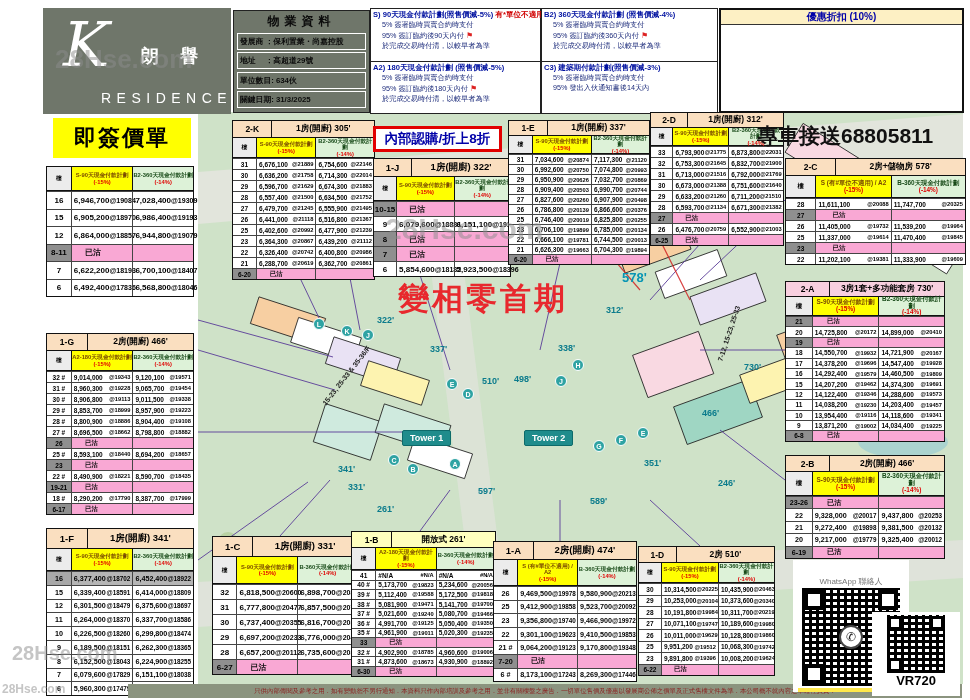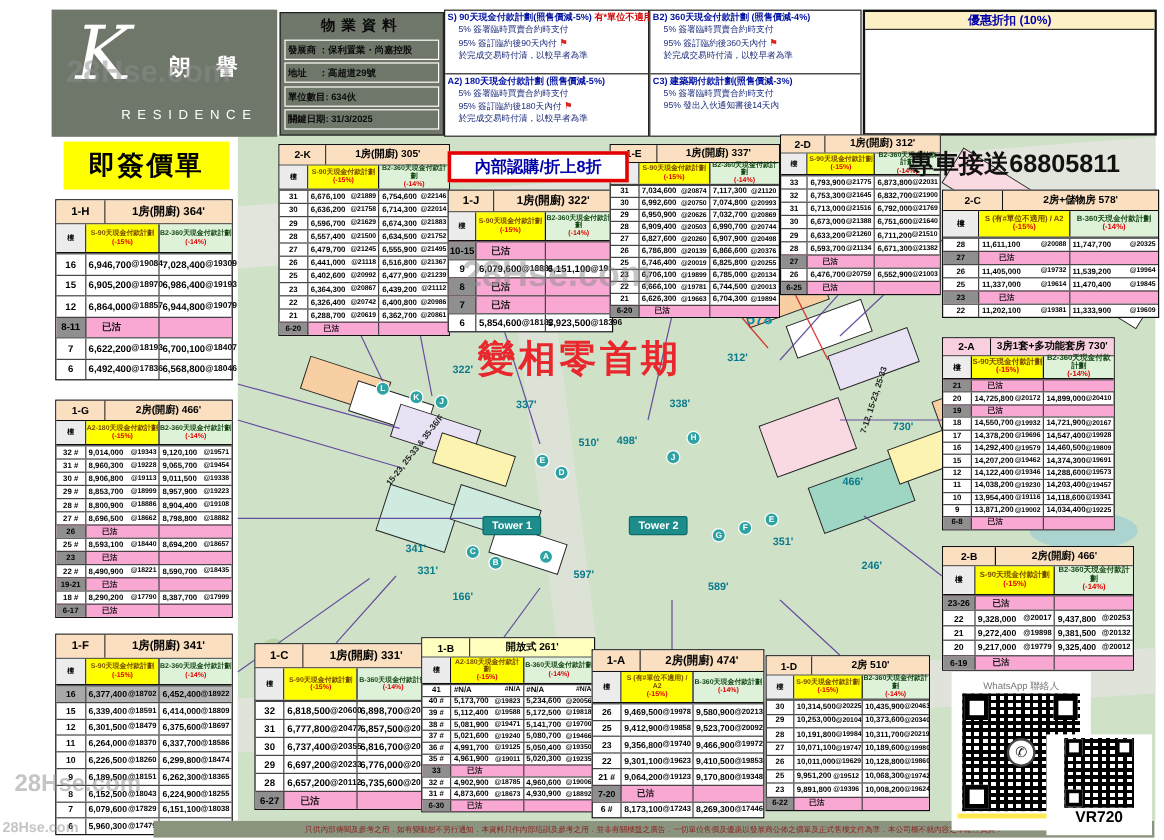--- a/index.html
+++ b/index.html
@@ -4,42 +4,42 @@
 <style>
   html,body{margin:0;padding:0;}
   body{width:970px;height:700px;position:relative;overflow:hidden;background:#fff;font-family:"Liberation Sans",sans-serif;}
   *{box-sizing:border-box;}
   
   .map{position:absolute;left:198px;top:112px;width:765px;height:572px;z-index:0;}
   
   .logo-panel{position:absolute;left:43px;top:8px;width:188px;height:106px;background:#6f766a;color:#fff;z-index:1;}
   .kscript{position:absolute;left:20px;top:0px;font-family:"DejaVu Serif",serif;font-style:italic;font-size:62px;color:#fff;}
   .cnname{position:absolute;left:98px;top:36px;font-size:18px;letter-spacing:8px;font-weight:bold;}
-  .enname{position:absolute;left:58px;top:82px;font-size:11px;letter-spacing:5.5px;}
+  .enname{position:absolute;left:58px;top:82px;font-size:14px;letter-spacing:5.5px;}
   
   .prop-panel{position:absolute;left:233px;top:10px;width:137px;height:103px;background:#6f766a;border:1px solid #222;padding:2px 3px;z-index:1;}
   .prop-title{font-size:12px;font-weight:bold;text-align:center;letter-spacing:5px;color:#0b0b0b;}
   .prop-row{border:1px solid #fff;font-size:7.8px;font-weight:bold;color:#0b0b0b;padding:2px 2px;margin-top:2.5px;}
   
   .plan-box{position:absolute;background:#fff;border:1px solid #222;z-index:1;display:flex;flex-direction:column;}
   .plan{padding:1px 2px;flex:1;}
   .plan + .plan{border-top:1px solid #222;}
   .plan-title{font-size:7.6px;font-weight:bold;color:#0011a0;white-space:nowrap;}
   .plan-title .red{color:#d00000;}
   .plan-line{font-size:7.2px;color:#1b2a7a;padding-left:9px;line-height:1.4;white-space:nowrap;}
   .flag{color:#d22;font-size:8px;}
   
   .disc-box{position:absolute;left:719px;top:8px;width:245px;height:105px;background:#fff;border:2px solid #111;z-index:1;display:flex;flex-direction:column;}
   .disc-title{background:#fdf0c4;color:#0000a8;font-weight:bold;font-size:10px;text-align:center;border-bottom:1px solid #333;}
   .disc-item{font-size:8.6px;color:#111;padding-left:3px;line-height:1.2;}
   .disc-item b{color:#0000c8;}
   .disc-footer{background:#fdf0c4;color:#0000a8;font-weight:bold;font-size:8.2px;text-align:center;margin-top:auto;border-top:1px solid #333;}
   
   .badge-pricelist{position:absolute;left:53px;top:118px;width:138px;height:40px;background:#ffff00;color:#000;font-size:22px;font-weight:bold;display:flex;align-items:center;justify-content:center;letter-spacing:2px;z-index:2;}
-  .banner-internal{position:absolute;left:373px;top:126px;width:151px;height:26px;background:#fff;border:3px solid #e20000;color:#0000a8;font-weight:bold;font-size:13.5px;display:flex;align-items:center;justify-content:center;z-index:4;white-space:nowrap;}
+  .banner-internal{position:absolute;left:373px;top:126px;width:129px;height:26px;background:#fff;border:3px solid #e20000;color:#0000a8;font-weight:bold;font-size:13.5px;display:flex;align-items:center;justify-content:center;z-index:4;white-space:nowrap;}
   .banner-zero{position:absolute;left:398px;top:278px;font-size:31px;font-weight:bold;color:#e8282d;letter-spacing:3px;z-index:4;white-space:nowrap;}
   .banner-shuttle{position:absolute;left:757px;top:122px;font-size:21px;font-weight:bold;color:#111;z-index:4;white-space:nowrap;}
   
   .ptable{position:absolute;background:#fff;border:1px solid #111;z-index:3;}
   .t-head{display:flex;border-bottom:1px solid #111;}
   .t-head.peach>*{background:#fadfc0;}
   .t-head.pink>*{background:#f8cfdf;}
   .t-head.ylw>*{background:#ffffbe;}
   .t-id{width:28%;border-right:1px solid #111;display:flex;align-items:center;justify-content:center;font-weight:bold;}
   .t-title{flex:1;display:flex;align-items:center;justify-content:center;font-weight:bold;white-space:nowrap;}
@@ -54,30 +54,30 @@
   .pc{width:41.5%;display:flex;align-items:center;justify-content:space-between;padding:0 2px;}
   .pc + .pc{border-left:1px solid #444;}
   .pc .p{font-weight:bold;}
   .pc .r{font-weight:bold;font-size:88%;}
   .tr.sold{background:#f9a8d4;}
   .tr.sold .f{background:#8f8f8f;}
   .tr.sold .s1{justify-content:flex-start;padding-left:9%;font-weight:bold;color:#111;}
   .tr.grey{background:#b5b5b5;}
   .tr.grey .f{background:#a8a8a8;}
   
-  .maplabel{position:absolute;font-size:9px;font-weight:bold;color:#0b7b8c;z-index:2;white-space:nowrap;}
+  .maplabel{position:absolute;font-size:9px;font-weight:bold;color:#0b7b8c;z-index:2;white-space:nowrap;margin-top:12px;}
   .maplabel.big{font-size:13px;color:#0795b4;}
   .ubadge{position:absolute;width:12px;height:12px;border-radius:50%;background:#2fa3a3;border:1px solid #fff;color:#fff;font-size:7px;font-weight:bold;display:flex;align-items:center;justify-content:center;z-index:2;}
   .fnote{position:absolute;font-size:7px;font-weight:bold;color:#222;z-index:2;white-space:nowrap;}
   .towerlab{position:absolute;background:#1f8c8c;color:#fff;font-size:9px;font-weight:bold;padding:2px 7px;border-radius:2px;border:1px solid #0d6a6a;z-index:2;white-space:nowrap;}
   
   .wm{position:absolute;color:rgba(140,140,140,.5);font-weight:bold;z-index:5;pointer-events:none;white-space:nowrap;}
   
   .qr-card{position:absolute;background:#fff;z-index:4;text-align:center;}
-  .qr-label{font-size:8px;color:#777;margin:6px 0 1px;}
+  .qr-label{font-size:8px;color:#777;margin:16px 0 1px;}
   .qr{position:relative;margin:0 auto;background-image:repeating-linear-gradient(0deg,#000 0 3px,transparent 3px 6px),repeating-linear-gradient(90deg,#000 0 3px,#fff 3px 7px);}
   .finder{position:absolute;border:4px solid #000;background:#fff;}
   .qr-center{position:absolute;background:#fff;border:2px solid #444;border-radius:50%;display:flex;align-items:center;justify-content:center;color:#222;}
   .ybar{height:4px;background:#ffe84a;width:92%;margin:2px auto 0;}
   .vr-label{font-size:13px;font-weight:bold;color:#000;}
   
   .disclaimer{position:absolute;left:128px;top:684px;width:834px;height:14px;background:#8b947f;color:#8c1f1f;font-size:6.4px;display:flex;align-items:center;justify-content:center;z-index:3;white-space:nowrap;overflow:hidden;}
 </style>
 </head>
 <body>
@@ -194,24 +194,20 @@
   <div class="disc-title">優惠折扣 (10%)</div>
 </div>
 
 <div class="badge-pricelist">即簽價單</div>
 <div class="banner-internal">內部認購/折上8折</div>
 <div class="banner-zero">變相零首期</div>
 <div class="banner-shuttle">專車接送68805811</div>
 
 <div id="tables-host">
     <div class="ptable" style="left: 46px; top: 166px; width: 148px;">
-      <div class="t-head peach" style="height: 20px; font-size: 9.5px;">
-        <span class="t-id">1-H</span>
-        <span class="t-title">1房(開廚) 364'</span>
-      </div>
       <div class="t-cols" style="height: 24px; font-size: 5.8px;">
         <span class="fh">樓</span>
         <span class="ch s">
           <span>S-90天現金付款計劃</span>
           <span class="pct">(-15%)</span>
         </span>
         <span class="ch b">
           <span>B2-360天現金付款計劃</span>
           <span class="pct">(-14%)</span>
         </span>
@@ -1031,21 +1027,21 @@
             <span class="p">11,202,100</span>
             <span class="r">@19381</span>
           </span>
           <span class="pc">
             <span class="p">11,333,900</span>
             <span class="r">@19609</span>
           </span>
         </div>
       </div>
     </div>
-    <div class="ptable" style="left: 785px; top: 281px; width: 144px;">
+    <div class="ptable" style="left: 785px; top: 281px; width: 160px;">
       <div class="t-head pink" style="height: 15px; font-size: 8.5px;">
         <span class="t-id">2-A</span>
         <span class="t-title">3房1套+多功能套房 730'</span>
       </div>
       <div class="t-cols" style="height: 19px; font-size: 6.4px;">
         <span class="fh">樓</span>
         <span class="ch s">
           <span>S-90天現金付款計劃</span>
           <span class="pct">(-15%)</span>
         </span>
@@ -1644,21 +1640,21 @@
     <div class="maplabel" style="left: 514px; top: 362px;">498'</div>
     <div class="maplabel" style="left: 558px; top: 331px;">338'</div>
     <div class="maplabel" style="left: 606px; top: 293px;">312'</div>
     <div class="maplabel big" style="left: 622px; top: 258px;">578'</div>
     <div class="maplabel" style="left: 744px; top: 350px;">730'</div>
     <div class="maplabel" style="left: 702px; top: 396px;">466'</div>
     <div class="maplabel" style="left: 718px; top: 466px;">246'</div>
     <div class="maplabel" style="left: 644px; top: 446px;">351'</div>
     <div class="maplabel" style="left: 478px; top: 474px;">597'</div>
     <div class="maplabel" style="left: 590px; top: 484px;">589'</div>
-    <div class="maplabel" style="left: 377px; top: 492px;">166'</div>
+    <div class="maplabel" style="left: 377px; top: 492px;">261'</div>
     <div class="maplabel" style="left: 348px; top: 470px;">331'</div>
     <div class="maplabel" style="left: 338px; top: 452px;">341'</div>
     <div class="ubadge" style="left: 313px; top: 318px;">L</div>
     <div class="ubadge" style="left: 341px; top: 325px;">K</div>
     <div class="ubadge" style="left: 362px; top: 329px;">J</div>
     <div class="ubadge" style="left: 446px; top: 378px;">E</div>
     <div class="ubadge" style="left: 462px; top: 388px;">D</div>
     <div class="ubadge" style="left: 388px; top: 454px;">C</div>
     <div class="ubadge" style="left: 407px; top: 463px;">B</div>
     <div class="ubadge" style="left: 449px; top: 458px;">A</div>

